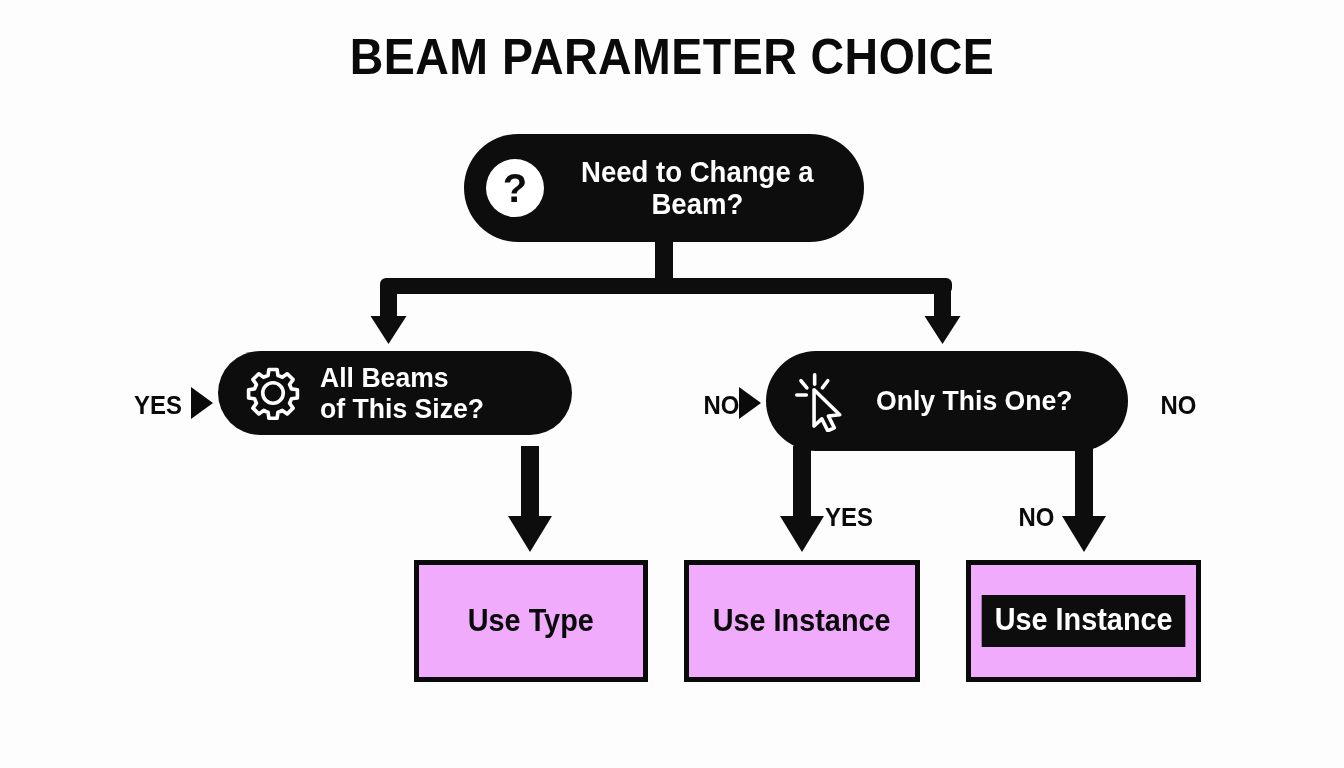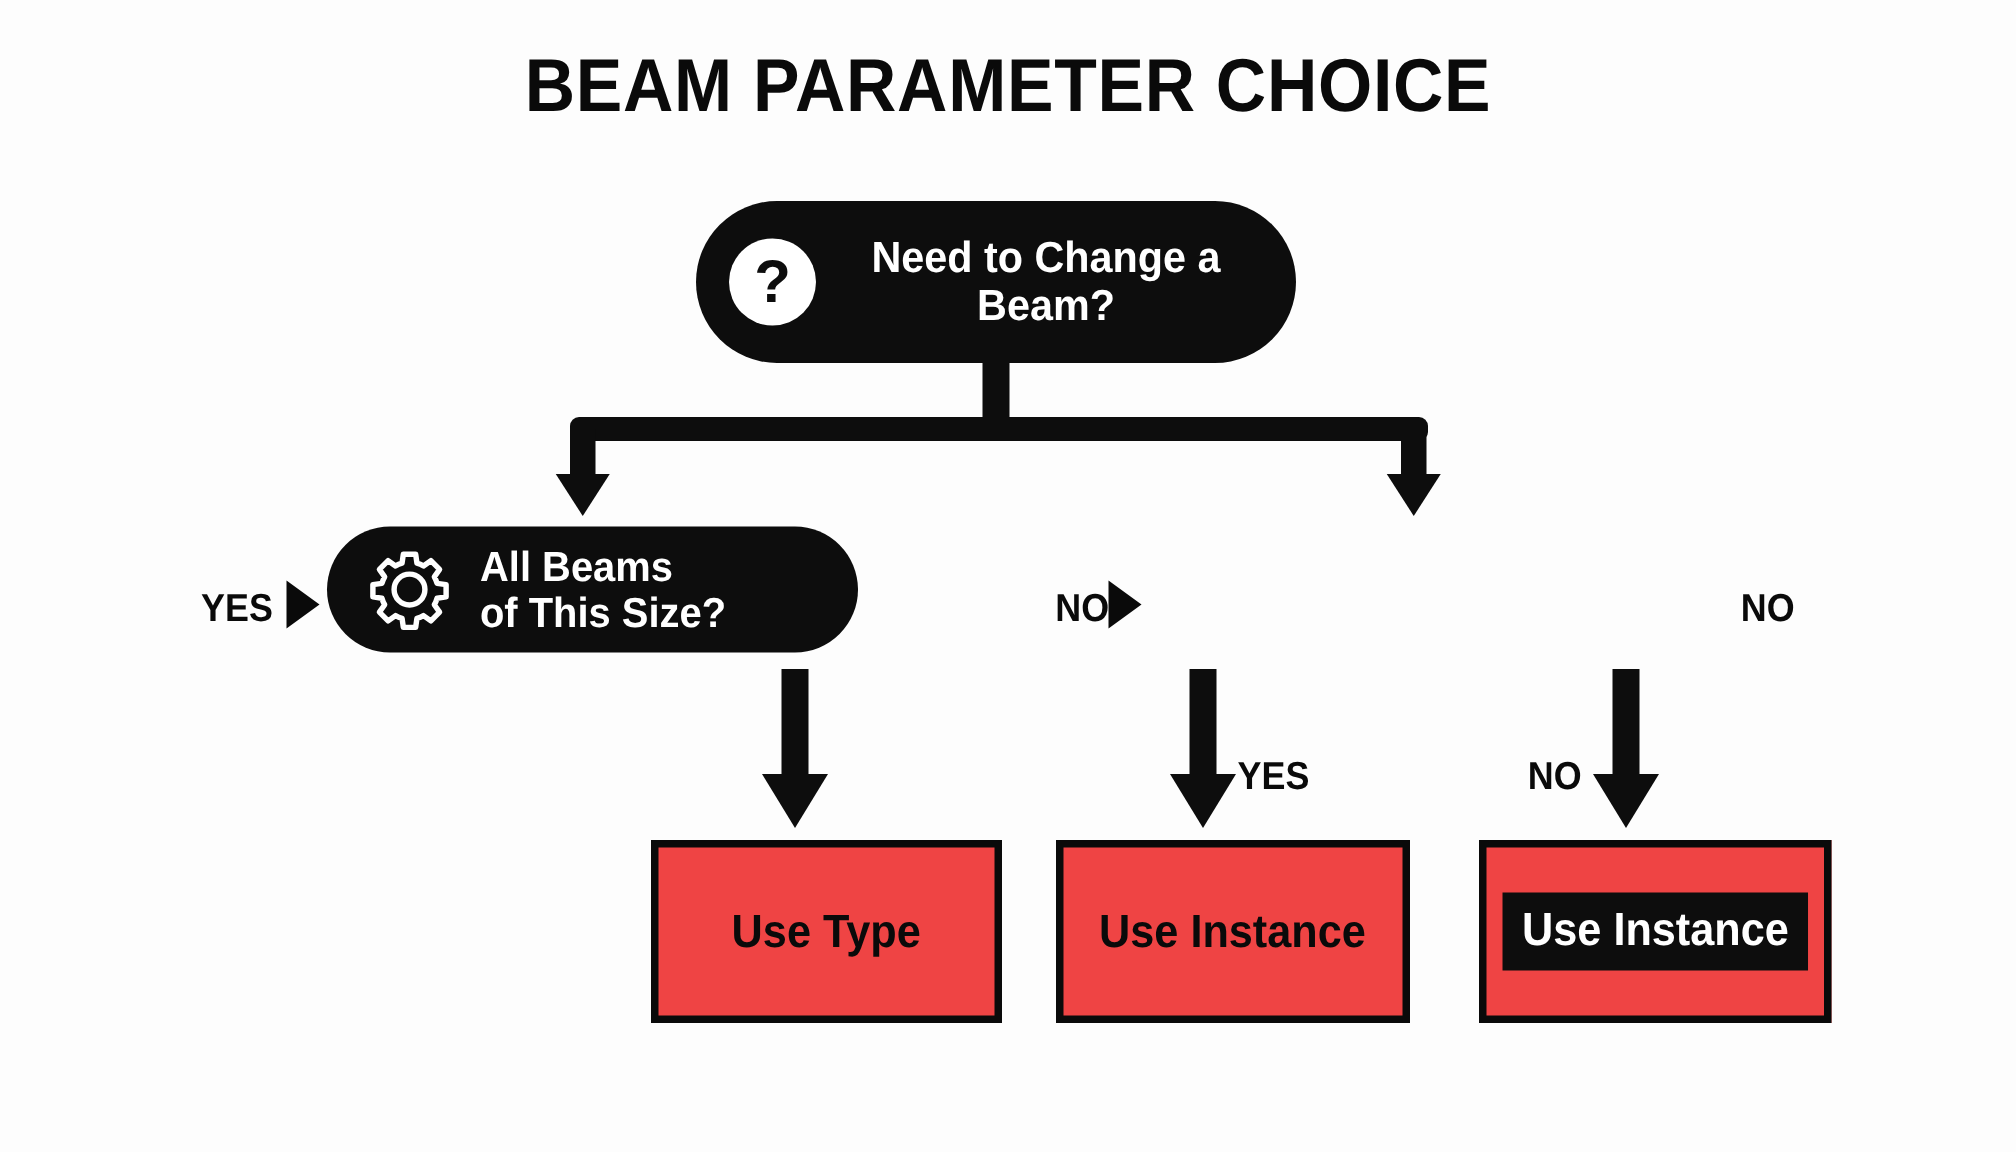--- a/index.html
+++ b/index.html
@@ -142,27 +142,26 @@
     position: absolute;
     left: 0; top: 0;
     width: 1344px;
     height: 768px;
     pointer-events: none;
   }
 
   
   .outbox {
     position: absolute;
-    background: #ef4444;
+    background: #f0abfc;
     border: 5px solid #0a0a0a;
     box-sizing: border-box;
     display: flex;
     align-items: center;
     justify-content: center;
-    margin-left: 20px;
   }
   .outbox-label {
     font-family: "Liberation Sans Narrow", "Liberation Sans", sans-serif;
     font-weight: bold;
     font-size: 31px;
     color: #0a0a0a;
     transform: scaleX(0.93);
     white-space: nowrap;
   }
   #box-type     { left: 414px; top: 560px; width: 234px; height: 122px; }
@@ -225,20 +224,34 @@
     <div class="pill-text">
       <div>All Beams</div>
       <div>of This Size?</div>
     </div>
   </div>
 
   <div class="tri-right" id="tri-right-node"></div>
   <div class="edge-label" id="label-no-right">NO</div>
   <div class="edge-label" id="label-no-far">NO</div>
 
+  <div class="pill" id="node-right">
+    <svg class="icon-svg" width="62" height="62" viewBox="0 0 52 52" aria-hidden="true">
+      <g stroke="#ffffff" stroke-width="3" stroke-linecap="round" fill="none">
+        <line x1="19" y1="4" x2="19" y2="12"></line>
+        <line x1="7.5" y1="9" x2="12.5" y2="15"></line>
+        <line x1="4" y1="21" x2="12" y2="21"></line>
+        <line x1="30" y1="9" x2="25.5" y2="15"></line>
+      </g>
+      <path d="M18.5 16.5 L40 37.5 L30.5 38.5 L35.5 48.5 L30 51 L25 41 L18.5 47 Z" fill="none" stroke="#ffffff" stroke-width="3" stroke-linejoin="round"></path>
+    </svg>
+    <div class="pill-text">
+      <div>Only This One?</div>
+    </div>
+  </div>
 
   <div class="edge-label" id="label-yes-mid">YES</div>
   <div class="edge-label" id="label-no-mid">NO</div>
 
   <div class="outbox" id="box-type">
     <span class="outbox-label">Use Type</span>
   </div>
 
   <div class="outbox" id="box-instance">
     <span class="outbox-label">Use Instance</span>

